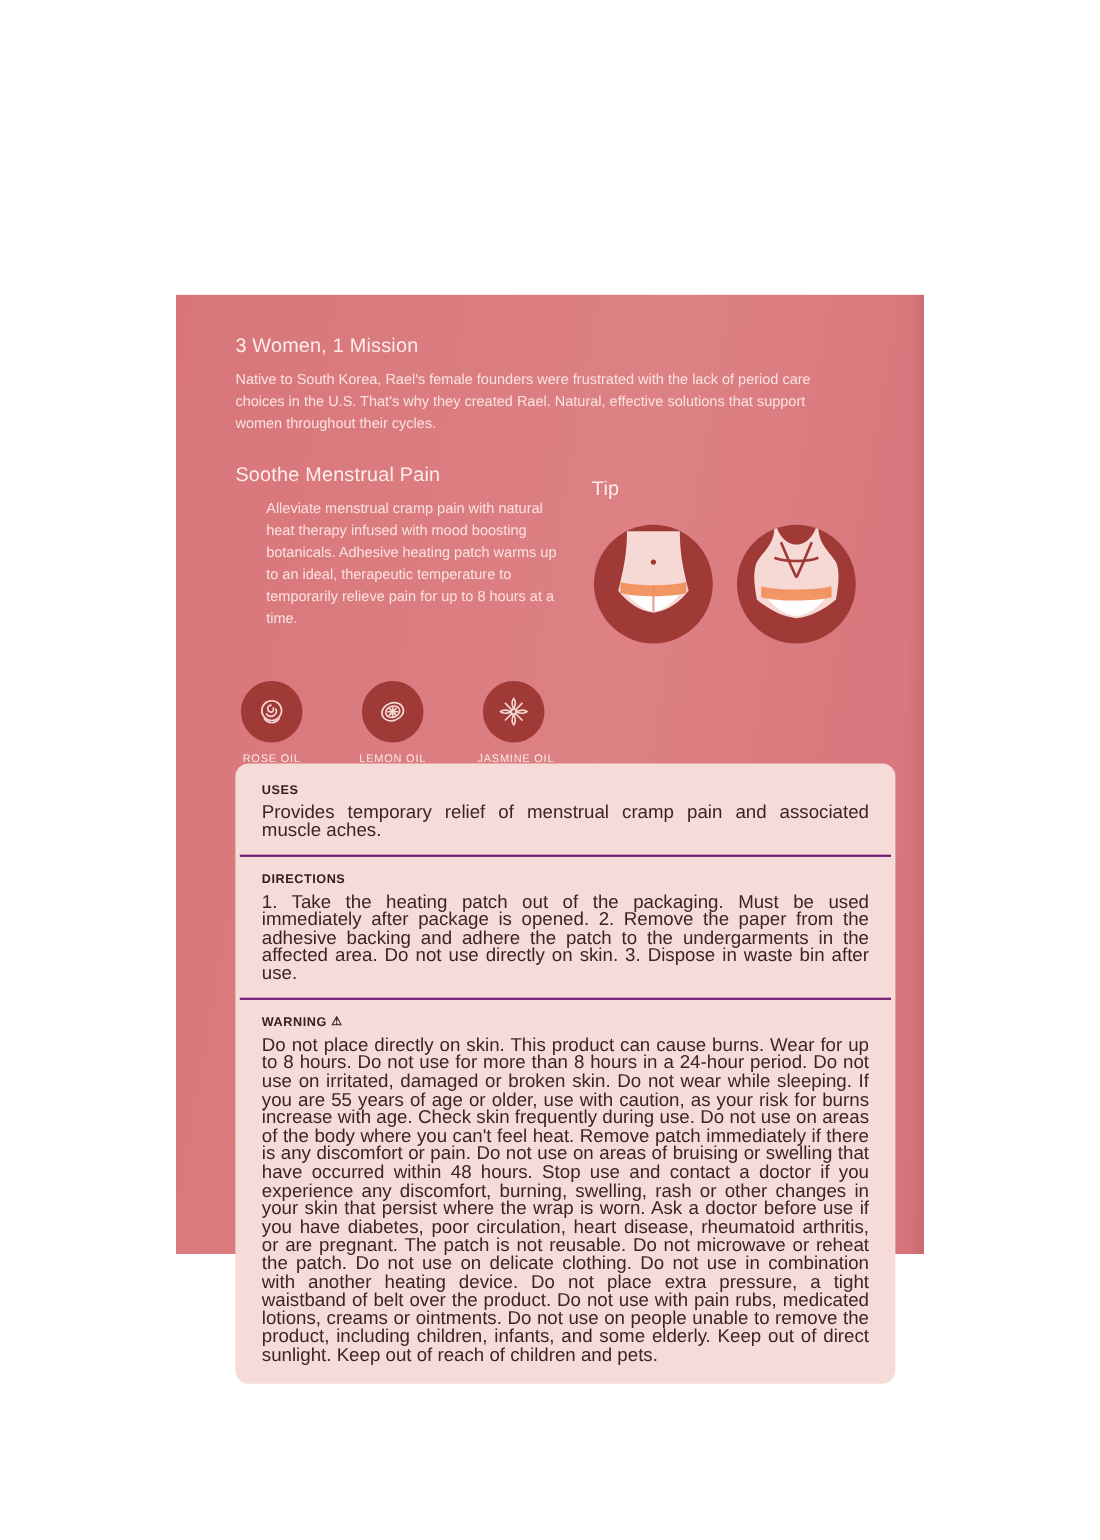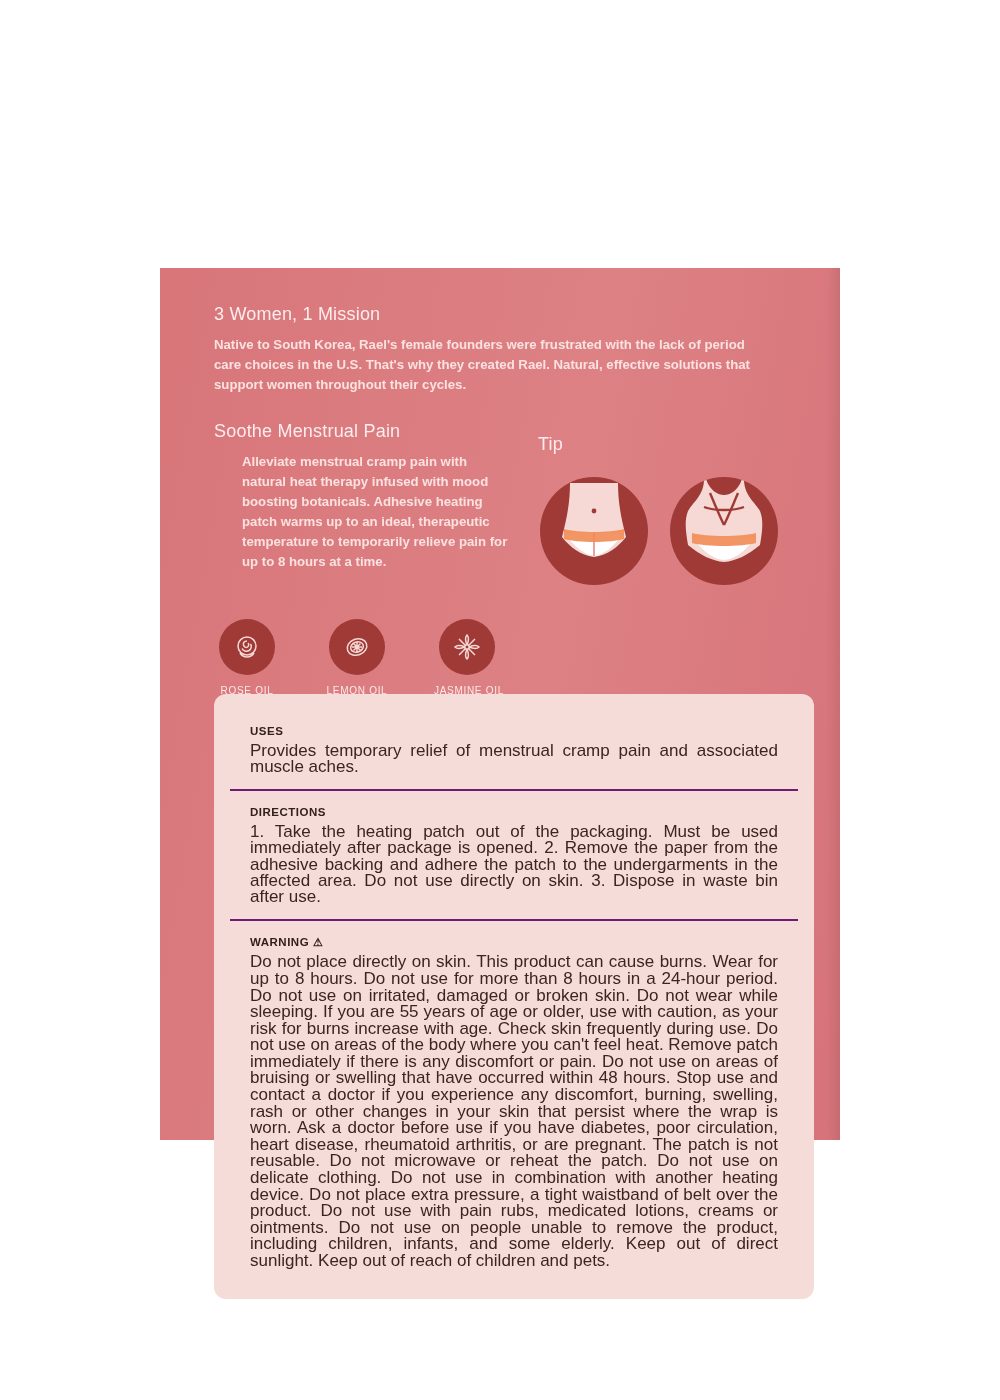--- a/index.html
+++ b/index.html
@@ -51,21 +51,21 @@
     font-size: 18px;
     font-weight: 400;
     color: #fdeceb;
     letter-spacing: 0.2px;
   }
   p.body {
     margin: 0;
     font-size: 13.2px;
     line-height: 20px;
     color: #fbe2e0;
-    font-weight: 700;
+    font-weight: 400;
   }
 
   .intro { margin-bottom: 26px; }
   .intro p.body { max-width: 560px; }
 
   .two-col {
     display: flex;
     gap: 0;
   }
   .col-left { width: 320px; }
@@ -111,21 +111,21 @@
   }
 
   
   #card {
     position: absolute;
     left: 54px;
     right: 26px;
     top: 426px;
     background: #f6dcd8;
     border-radius: 12px;
-    padding: 16px;
+    padding: 4px;
     color: #3b2321;
   }
   .card-sec { padding: 15px 20px 13px 20px; }
   .card-sec + .card-sec { border-top: 2px solid #701a75; }
   .card-title {
     font-size: 11.5px;
     font-weight: 700;
     letter-spacing: 0.5px;
     margin: 0 0 6px 0;
     color: #33201e;

